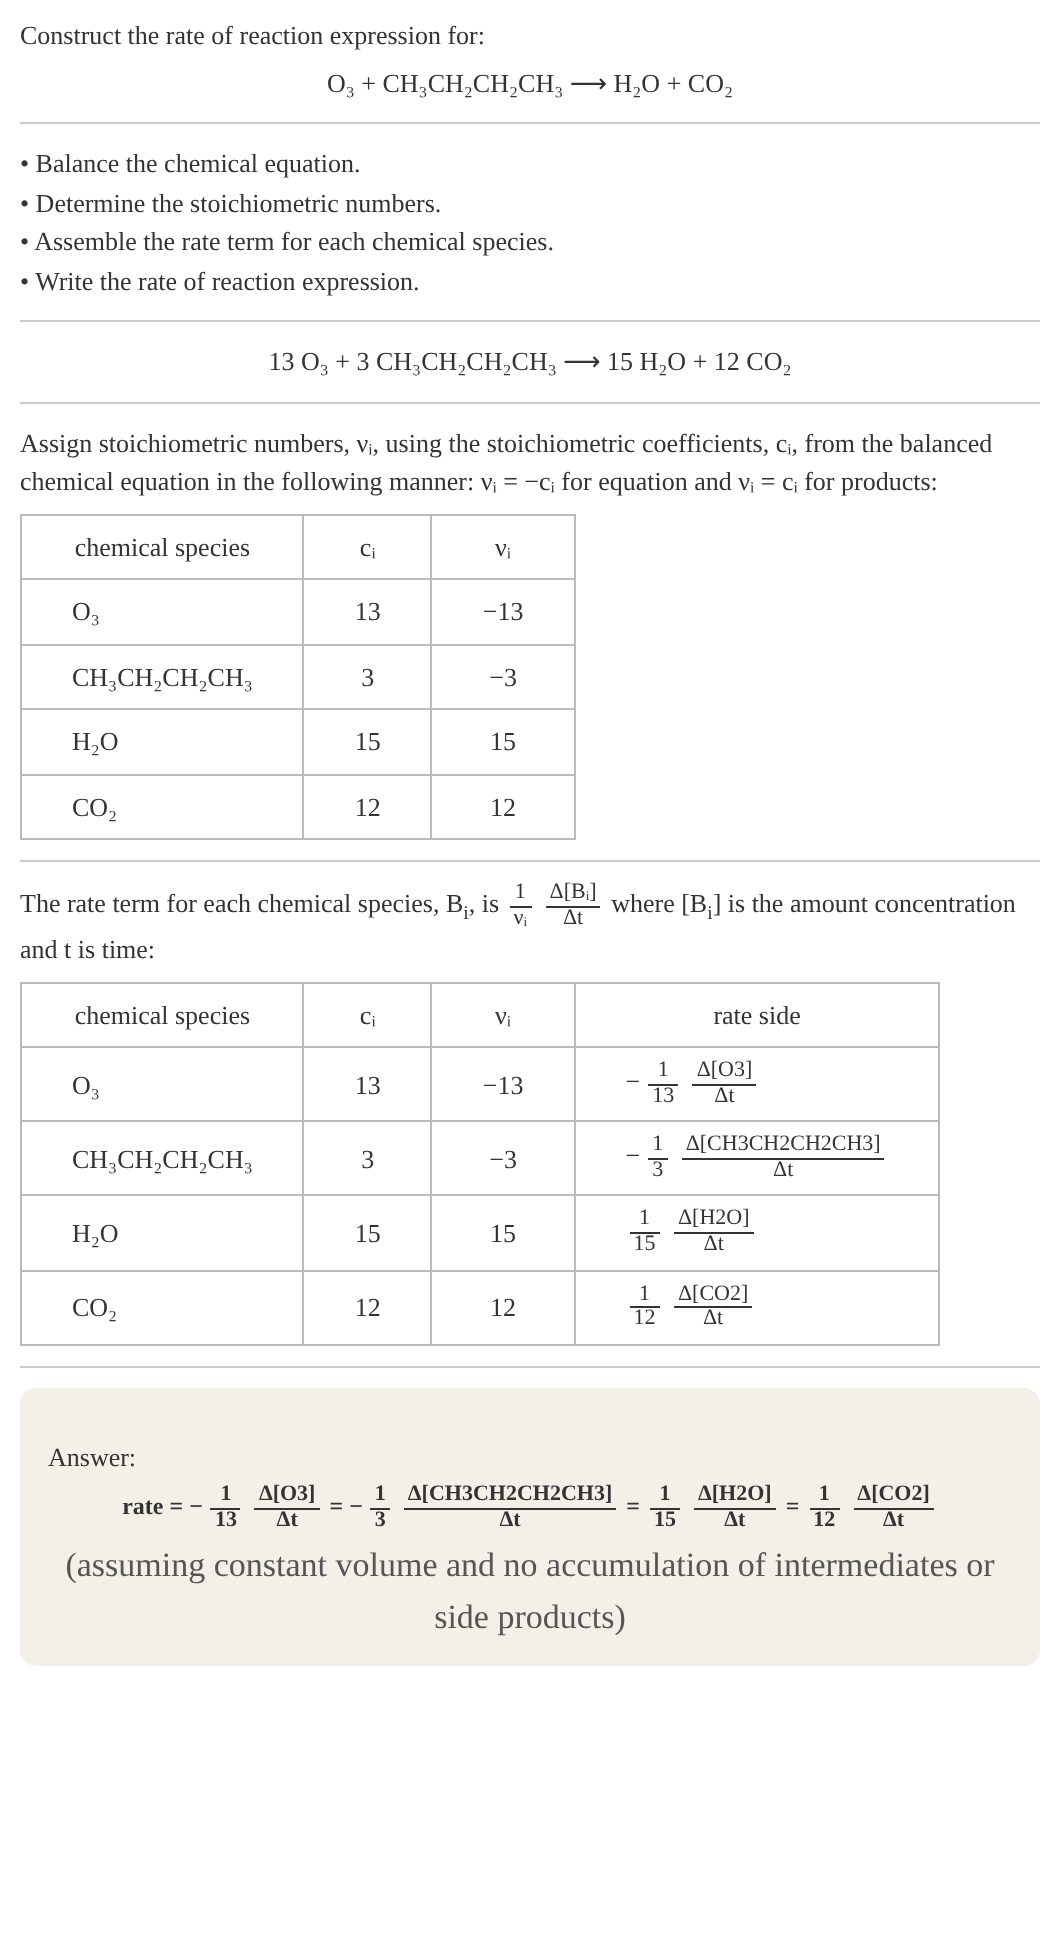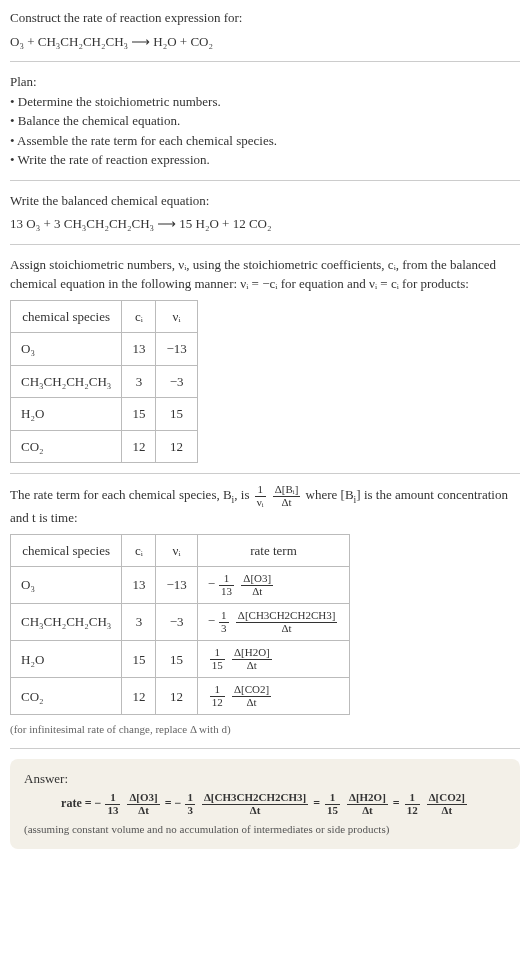--- a/index.html
+++ b/index.html
@@ -11,54 +11,54 @@
   padding: 8px 10px;
   font-size: 13px;
   line-height: 1.5;
 }
 .section { margin-bottom: 10px; }
 hr {
   border: none;
   border-top: 1px solid #ccc;
   margin: 10px 0;
 }
-.equation { margin: 4px 0; }
+.equation { margin: 4px 0; text-align: center; }
 table.datatable {
   border-collapse: collapse;
   margin: 6px 0;
 }
 table.datatable th, table.datatable td {
   border: 1px solid #bbb;
-  padding: 6px 10px;
+  padding: 6px 25px;
   text-align: center;
   font-size: 13px;
 }
 table.datatable th { font-weight: normal; }
 .small-note {
   font-size: 11px;
   color: #666;
   margin-top: 2px;
 }
 .answer-box {
   background: #f3f0e8;
   border-radius: 8px;
-  padding: 10px 14px 12px 14px;
+  padding: 25px 14px 12px 14px;
   margin-top: 4px;
 }
 .answer-label { margin-bottom: 4px; }
 .answer-math {
   text-align: center;
   font-size: 12px;
   margin: 2px 0 4px 0;
   font-weight: bold;
 }
 .answer-note {
-  font-size: 11px;
+  font-size: 17px;
   color: #555;
-  text-align: left;
+  text-align: center;
 }
 sub { font-size: 0.75em; }
 .frac {
   display: inline-block;
   vertical-align: middle;
   text-align: center;
   font-size: 11px;
   line-height: 1.05;
   margin: 0 2px;
 }
@@ -71,30 +71,28 @@
 </head>
 <body>
 
 <div class="section">
   <div>Construct the rate of reaction expression for:</div>
   <div class="equation">O₃ + CH₃CH₂CH₂CH₃  ⟶  H₂O + CO₂</div>
 </div>
 <hr>
 
 <div class="section">
-  <div>Plan:</div>
+  <div>• Balance the chemical equation.</div>
   <div>• Determine the stoichiometric numbers.</div>
-  <div>• Balance the chemical equation.</div>
   <div>• Assemble the rate term for each chemical species.</div>
   <div>• Write the rate of reaction expression.</div>
 </div>
 <hr>
 
 <div class="section">
-  <div>Write the balanced chemical equation:</div>
   <div class="equation">13 O₃ + 3 CH₃CH₂CH₂CH₃  ⟶  15 H₂O + 12 CO₂</div>
 </div>
 <hr>
 
 <div class="section">
   <div>
     <span>Assign stoichiometric numbers, </span><span class="inline-math">νᵢ</span><span>, using the stoichiometric coefficients, </span><span class="inline-math">cᵢ</span><span>, from the balanced chemical equation in the following manner: </span><span class="inline-math">νᵢ = −cᵢ</span><span> for equation and </span><span class="inline-math">νᵢ = cᵢ</span><span> for products:</span>
   </div>
   <table class="datatable">
     <tbody>
@@ -136,21 +134,21 @@
     <span class="frac"><span class="num">1</span><span class="den inline-math">νᵢ</span></span>
     <span class="frac"><span class="num">Δ[Bᵢ]</span><span class="den">Δt</span></span>
     <span> where [B</span><sub>i</sub><span>] is the amount concentration and </span><span class="inline-math">t</span><span> is time:</span>
   </div>
   <table class="datatable">
     <tbody>
         <tr>
       <th>chemical species</th>
       <th><span class="inline-math">cᵢ</span></th>
       <th><span class="inline-math">νᵢ</span></th>
-      <th>rate term</th>
+      <th>rate side</th>
     </tr>
     </tbody>
       <tbody id="rate-body">
         <tr>
           <td style="text-align:left">O₃</td>
           <td>13</td>
           <td>−13</td>
           <td class="rate-cell"><span class="minus">−</span><span class="frac"><span class="num">1</span><span class="den">13</span></span> <span class="frac"><span class="num">Δ[O3]</span><span class="den">Δt</span></span></td>
         </tr>
         <tr>
@@ -166,21 +164,20 @@
           <td class="rate-cell"><span class="frac"><span class="num">1</span><span class="den">15</span></span> <span class="frac"><span class="num">Δ[H2O]</span><span class="den">Δt</span></span></td>
         </tr>
         <tr>
           <td style="text-align:left">CO₂</td>
           <td>12</td>
           <td>12</td>
           <td class="rate-cell"><span class="frac"><span class="num">1</span><span class="den">12</span></span> <span class="frac"><span class="num">Δ[CO2]</span><span class="den">Δt</span></span></td>
         </tr>
       </tbody>
   </table>
-  <div class="small-note">(for infinitesimal rate of change, replace Δ with d)</div>
 </div>
 <hr>
 
 <div class="section">
   <div class="answer-box">
     <div class="answer-label">Answer:</div>
     <div class="answer-math" id="answer-expr"><span>rate = </span><span class="minus">−</span><span class="frac"><span class="num">1</span><span class="den">13</span></span> <span class="frac"><span class="num">Δ[O3]</span><span class="den">Δt</span></span><span> = </span><span class="minus">−</span><span class="frac"><span class="num">1</span><span class="den">3</span></span> <span class="frac"><span class="num">Δ[CH3CH2CH2CH3]</span><span class="den">Δt</span></span><span> = </span><span class="frac"><span class="num">1</span><span class="den">15</span></span> <span class="frac"><span class="num">Δ[H2O]</span><span class="den">Δt</span></span><span> = </span><span class="frac"><span class="num">1</span><span class="den">12</span></span> <span class="frac"><span class="num">Δ[CO2]</span><span class="den">Δt</span></span></div>
     <div class="answer-note">(assuming constant volume and no accumulation of intermediates or side products)</div>
   </div>
 </div>

